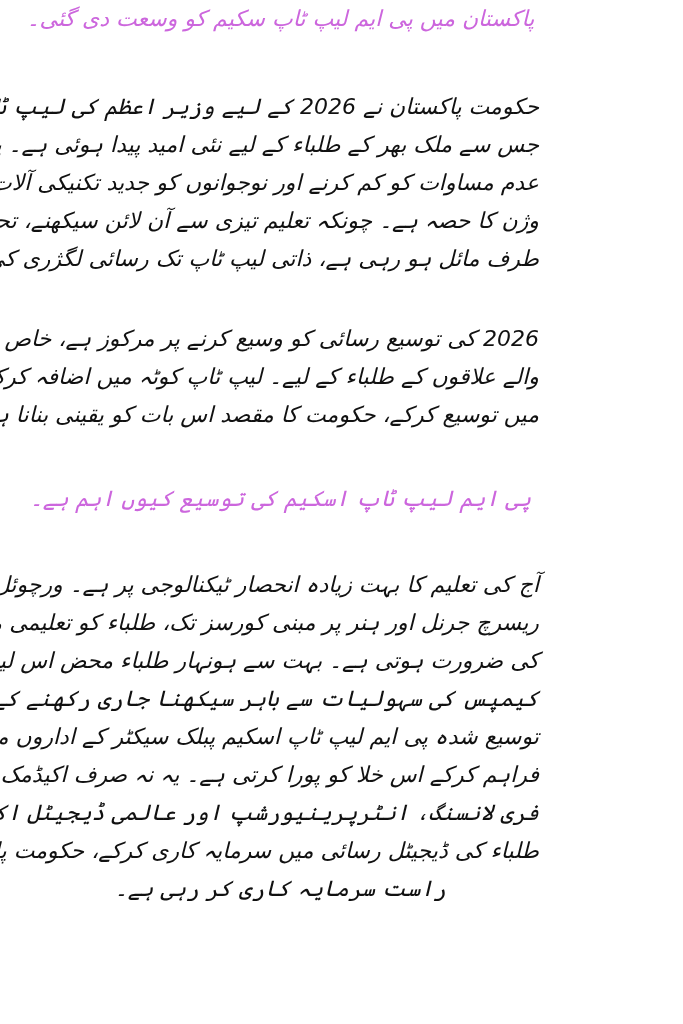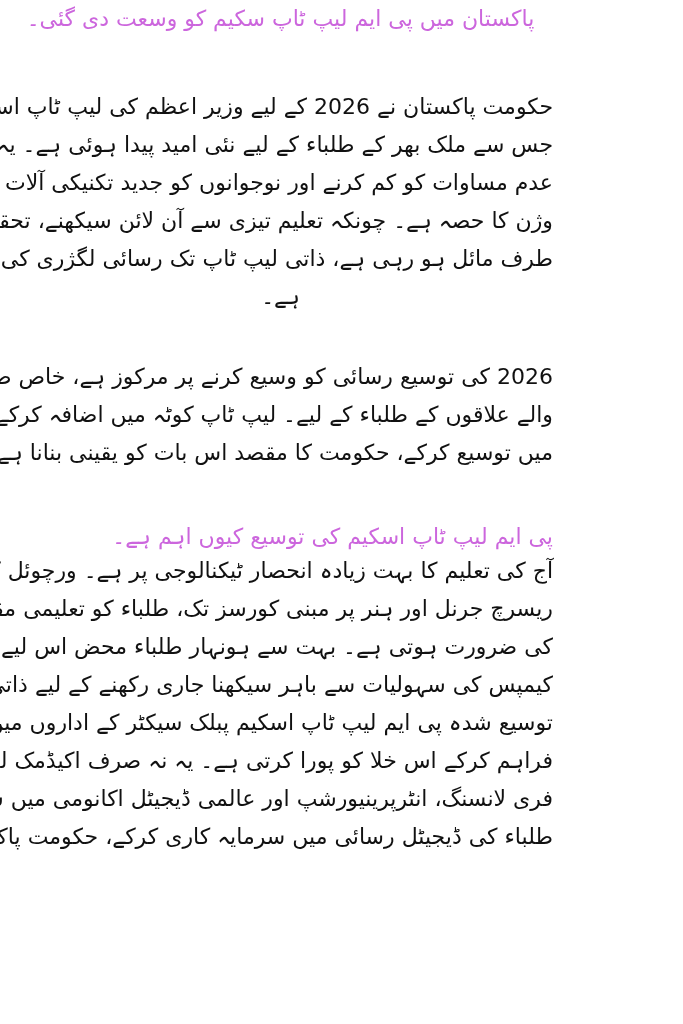--- a/index.html
+++ b/index.html
@@ -10,38 +10,39 @@
     body {
       width: 683px;
       height: 1024px;
       overflow: hidden;
       font-family: "DejaVu Sans", sans-serif;
       color: #111111;
     }
     .page {
       direction: rtl;
       text-align: center;
-      padding: 0 8px;
+      padding: 0 22px;
       box-sizing: border-box;
       width: 561px;
+      font-style: italic;
     }
     .heading {
       color: #cc66dd;
       font-size: 22px;
       line-height: 30px;
       margin: 0;
       font-weight: normal;
     }
     .heading.h1 {
       padding-top: 4px;
       margin-bottom: 54px;
     }
     .heading.h2 {
       margin-top: 50px;
-      text-align: right;
+      margin-bottom: 52px;
     }
     .para {
       font-size: 22px;
       line-height: 38px;
       margin: 0;
       font-weight: normal;
       text-align: center;
     }
     .para.p1 { margin-bottom: 42px; }
     .para.p2 { margin-bottom: 0; }
@@ -58,21 +59,20 @@
 <div class="page">
 
   <h1 class="heading h1">پاکستان میں پی ایم لیپ ٹاپ سکیم کو وسعت دی گئی۔</h1>
 
   <p class="para p1">
     <span class="line">حکومت پاکستان نے 2026 کے لیے وزیر اعظم کی لیپ ٹاپ اسکیم کو باضابطہ طور پر بڑھا دیا ہے،</span>
     <span class="line">جس سے ملک بھر کے طلباء کے لیے نئی امید پیدا ہوئی ہے۔ یہ اقدام ڈیجیٹل تعلیم کو فروغ دینے،</span>
     <span class="line">عدم مساوات کو کم کرنے اور نوجوانوں کو جدید تکنیکی آلات سے آراستہ کرنے کے طویل مدتی قومی</span>
     <span class="line">وژن کا حصہ ہے۔ چونکہ تعلیم تیزی سے آن لائن سیکھنے، تحقیقی پلیٹ فارمز اور ڈیجیٹل مہارتوں کی</span>
     <span class="line">طرف مائل ہو رہی ہے، ذاتی لیپ ٹاپ تک رسائی لگژری کی بجائے ایک بنیادی ضرورت بن گئی</span>
-    <span class="line">ہے۔</span>
   </p>
 
   <p class="para p2">
     <span class="line">2026 کی توسیع رسائی کو وسیع کرنے پر مرکوز ہے، خاص طور پر پسماندہ، دور دراز اور کم آمدنی</span>
     <span class="line">والے علاقوں کے طلباء کے لیے۔ لیپ ٹاپ کوٹہ میں اضافہ کرکے اور درخواست کی آخری تاریخ</span>
     <span class="line">میں توسیع کرکے، حکومت کا مقصد اس بات کو یقینی بنانا ہے کہ مستحق طلباء ڈیجیٹل دور میں پیچھے نہ رہ</span>
   </p>
 
   <h2 class="heading h2">پی ایم لیپ ٹاپ اسکیم کی توسیع کیوں اہم ہے۔</h2>
 
@@ -81,15 +81,16 @@
     <span class="line">ریسرچ جرنل اور ہنر پر مبنی کورسز تک، طلباء کو تعلیمی مقابلہ کرنے کے لیے قابل اعتماد ڈیجیٹل رسائی</span>
     <span class="line">کی ضرورت ہوتی ہے۔ بہت سے ہونہار طلباء محض اس لیے جدوجہد کرتے ہیں کہ ان کے پاس</span>
     <span class="line">کیمپس کی سہولیات سے باہر سیکھنا جاری رکھنے کے لیے ذاتی ڈیوائس کی کمی ہے۔</span>
   </p>
 
   <p class="para p4">
     <span class="line">توسیع شدہ پی ایم لیپ ٹاپ اسکیم پبلک سیکٹر کے اداروں میں داخلہ لینے والے طلباء کو مساوی مواقع</span>
     <span class="line">فراہم کرکے اس خلا کو پورا کرتی ہے۔ یہ نہ صرف اکیڈمک لرننگ کو سپورٹ کرتا ہے بلکہ جدت،</span>
     <span class="line">فری لانسنگ، انٹرپرینیورشپ اور عالمی ڈیجیٹل اکانومی میں شرکت کی بھی حوصلہ افزائی کرتا ہے۔</span>
     <span class="line">طلباء کی ڈیجیٹل رسائی میں سرمایہ کاری کرکے، حکومت پاکستان کی مستقبل کی افرادی قوت میں براہ</span>
+    <span class="line">راست سرمایہ کاری کر رہی ہے۔</span>
   </p>
 
 </div>
 
 </body></html>

